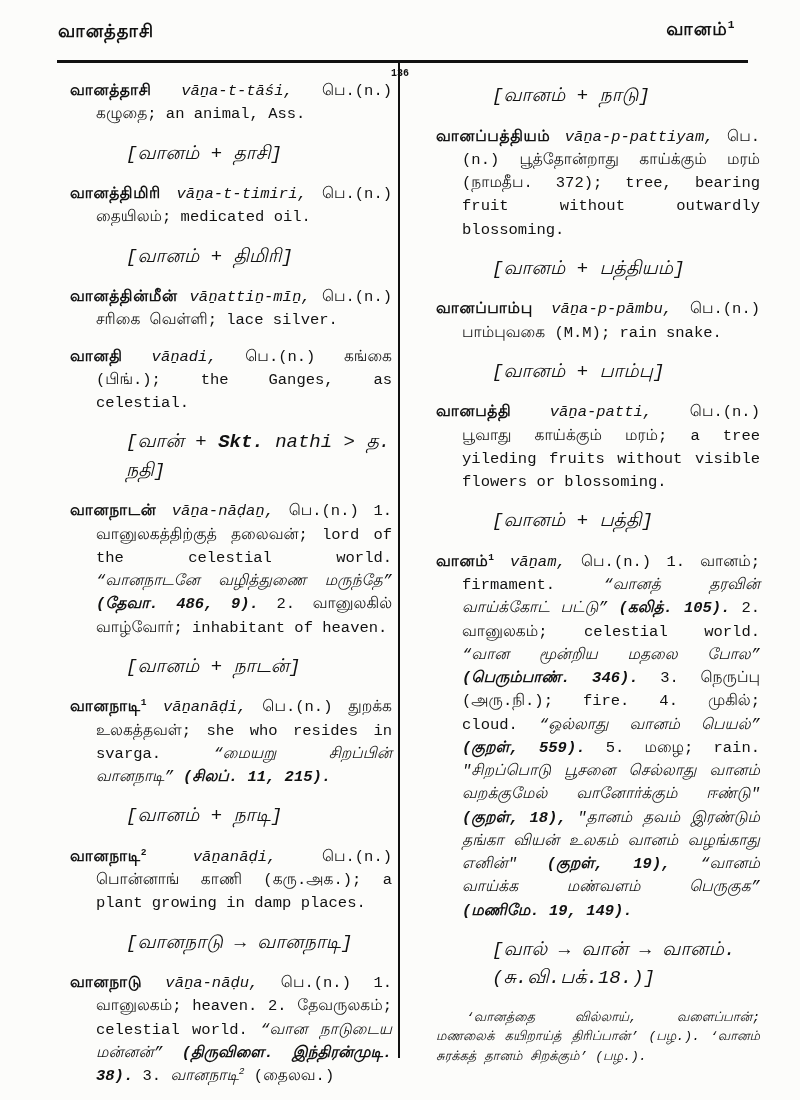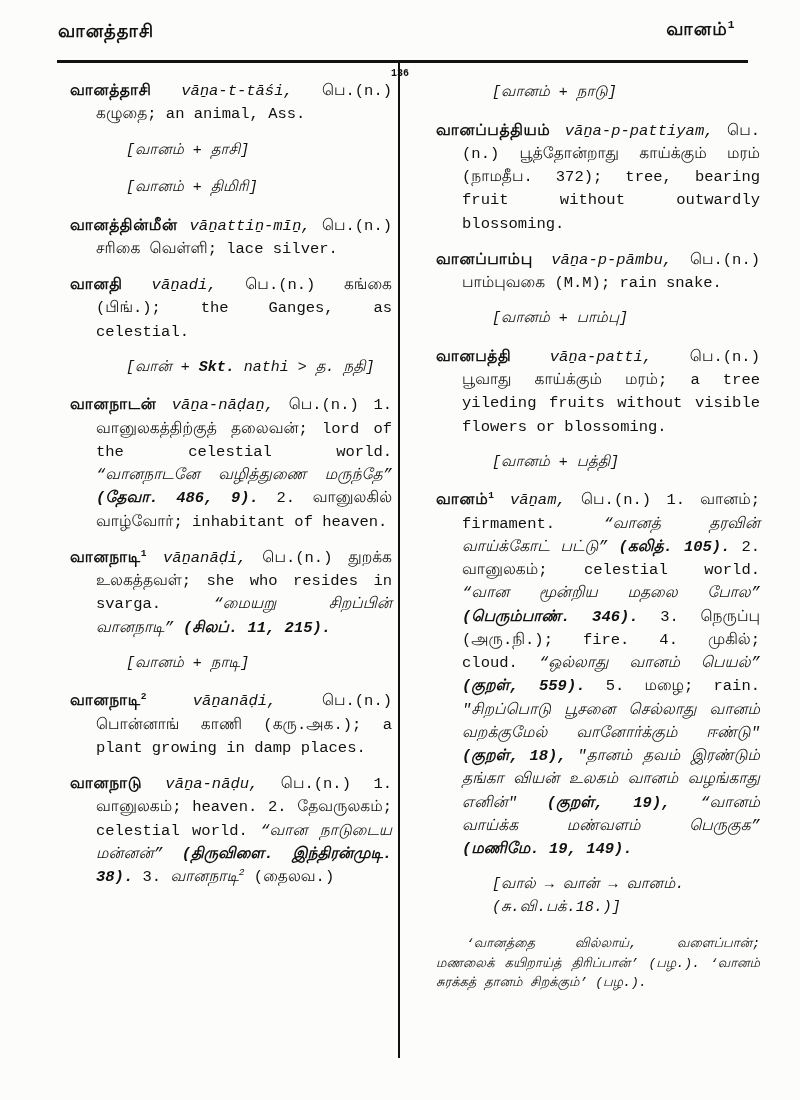--- a/index.html
+++ b/index.html
@@ -12,21 +12,21 @@
   .header-right { position:absolute; top:20px; right:65px; font-weight:bold; font-size:18px; letter-spacing:1px; }
   .header-center{ position:absolute; top:24px; left:50%; transform:translateX(-50%); font-weight:bold; font-size:10px;margin-top:44px; }
   .rule    { position:absolute; top:60px; left:57px; width:691px; height:3px; background:#111; }
   .divider { position:absolute; top:60px; left:398px; width:2px; height:998px; background:#111; }
   .columns { position:absolute; top:80px; left:70px; width:690px; display:flex; }
   .col { width:334px; }
   .col + .col { margin-left:44px; width:336px; }
   .col p { margin:0 0 13px 0; font-size:15.5px; line-height:1.5; text-align:justify; }
   p.entry { padding-left:26px; text-indent:-26px; }
   p.cont  { padding-left:26px; }
-  p.etym  { margin:2px 0 15px 56px; font-size:15px; font-style:italic; text-align:left; }
+  p.etym  { margin:2px 0 15px 56px; font-size:19px; font-style:italic; text-align:left; }
   p.note  { text-indent:30px; }
   p.proverb { text-indent:30px; font-style:italic; font-size:13px; }
   .b  { font-weight:bold; letter-spacing:0.6px; }
   .i  { font-style:italic; }
   .bi { font-weight:bold; font-style:italic; }
   sup { font-size:0.62em; line-height:0; }
   sup.b { font-weight:bold; }
   sup.i { font-style:italic; }
 </style>
 </head>
@@ -35,33 +35,37 @@
 <div class="page">
   <div class="header-left">வானத்தாசி</div>
   <div class="header-center">136</div>
   <div class="header-right"><span>வானம்</span><sup class="b">1</sup></div>
   <div class="rule"></div>
   <div class="divider"></div>
   <div class="columns">
     <div class="col" id="col-left">
         <p class="entry"><span class="b">வானத்தாசி </span><span class="i">vāṉa-t-tāśi,</span><span> பெ.(n.) கழுதை; an animal, Ass.</span></p>
         <p class="etym"><span class="i">[வானம் + தாசி]</span></p>
+        <p class="entry"><span class="b">வானத்திமிரி </span><span class="i">vāṉa-t-timiri,</span><span> பெ.(n.) தையிலம்; medicated oil.</span></p>
         <p class="etym"><span class="i">[வானம் + திமிரி]</span></p>
         <p class="entry"><span class="b">வானத்தின்மீன் </span><span class="i">vāṉattiṉ-mīṉ,</span><span> பெ.(n.) சரிகை வெள்ளி; lace silver.</span></p>
         <p class="entry"><span class="b">வானதி </span><span class="i">vāṉadi,</span><span> பெ.(n.) கங்கை (பிங்.); the Ganges, as celestial.</span></p>
         <p class="etym"><span class="i">[வான் + </span><span class="bi">Skt.</span><span class="i"> nathi &gt; த. நதி]</span></p>
         <p class="entry"><span class="b">வானநாடன் </span><span class="i">vāṉa-nāḍaṉ,</span><span> பெ.(n.) 1. வானுலகத்திற்குத் தலைவன்; lord of the celestial world. </span><span class="i">“வானநாடனே வழித்துணை மருந்தே” </span><span class="bi">(தேவா. 486, 9).</span><span> 2. வானுலகில் வாழ்வோர்; inhabitant of heaven.</span></p>
+        <p class="etym"><span class="i">[வானம் + நாடன்]</span></p>
         <p class="entry"><span class="b">வானநாடி</span><sup class="b">1</sup><span> </span><span class="i">vāṉanāḍi,</span><span> பெ.(n.) துறக்க உலகத்தவள்; she who resides in svarga. </span><span class="i">“மையறு சிறப்பின் வானநாடி” </span><span class="bi">(சிலப். 11, 215).</span></p>
         <p class="etym"><span class="i">[வானம் + நாடி]</span></p>
         <p class="entry"><span class="b">வானநாடி</span><sup class="b">2</sup><span> </span><span class="i">vāṉanāḍi,</span><span> பெ.(n.) பொன்னாங் காணி (கரு.அக.); a plant growing in damp places.</span></p>
+        <p class="etym"><span class="i">[வானநாடு →   வானநாடி]</span></p>
         <p class="entry"><span class="b">வானநாடு </span><span class="i">vāṉa-nāḍu,</span><span> பெ.(n.) 1. வானுலகம்; heaven.  2. தேவருலகம்; celestial world. </span><span class="i">“வான நாடுடைய மன்னன்” </span><span class="bi">(திருவிளை. இந்திரன்முடி. 38).</span><span>  3. </span><span class="i">வானநாடி</span><sup class="i">2</sup><span> (தைலவ.)</span></p>
       </div>
     <div class="col" id="col-right">
         <p class="etym"><span class="i">[வானம் + நாடு]</span></p>
         <p class="entry"><span class="b">வானப்பத்தியம் </span><span class="i">vāṉa-p-pattiyam,</span><span> பெ.(n.) பூத்தோன்றாது காய்க்கும் மரம் (நாமதீப. 372); tree, bearing fruit without outwardly blossoming.</span></p>
+        <p class="etym"><span class="i">[வானம் + பத்தியம்]</span></p>
         <p class="entry"><span class="b">வானப்பாம்பு </span><span class="i">vāṉa-p-pāmbu,</span><span> பெ.(n.) பாம்புவகை (M.M); rain snake.</span></p>
         <p class="etym"><span class="i">[வானம் + பாம்பு]</span></p>
         <p class="entry"><span class="b">வானபத்தி </span><span class="i">vāṉa-patti,</span><span> பெ.(n.) பூவாது காய்க்கும் மரம்; a tree yileding fruits without visible flowers or blossoming.</span></p>
         <p class="etym"><span class="i">[வானம் + பத்தி]</span></p>
         <p class="entry"><span class="b">வானம்</span><sup class="b">1</sup><span> </span><span class="i">vāṉam,</span><span> பெ.(n.)  1.  வானம்; firmament. </span><span class="i">“வானத் தரவின் வாய்க்கோட் பட்டு” </span><span class="bi">(கலித். 105).</span><span> 2. வானுலகம்; celestial world. </span><span class="i">“வான மூன்றிய மதலை போல” </span><span class="bi">(பெரும்பாண். 346).</span><span>  3. நெருப்பு (அரு.நி.); fire.  4. முகில்; cloud. </span><span class="i">“ஒல்லாது வானம் பெயல்” </span><span class="bi">(குறள், 559).</span><span>  5. மழை; rain. </span><span class="i">"சிறப்பொடு பூசனை செல்லாது வானம் வறக்குமேல் வானோர்க்கும் ஈண்டு" </span><span class="bi">(குறள், 18),</span><span class="i"> "தானம் தவம் இரண்டும் தங்கா வியன் உலகம் வானம் வழங்காது எனின்" </span><span class="bi">(குறள், 19),</span><span class="i"> “வானம் வாய்க்க மண்வளம் பெருகுக” </span><span class="bi">(மணிமே. 19, 149).</span></p>
         <p class="etym"><span class="i">[வால் → வான் → வானம். (சு.வி.பக்.18.)]</span></p>
         <p class="proverb"><span class="i">‘வானத்தை வில்லாய், வளைப்பான்; மணலைக் கயிறாய்த் திரிப்பான்’ (பழ.). ‘வானம் சுரக்கத் தானம் சிறக்கும்’ (பழ.).</span></p>
       </div>
   </div>
 </div>

